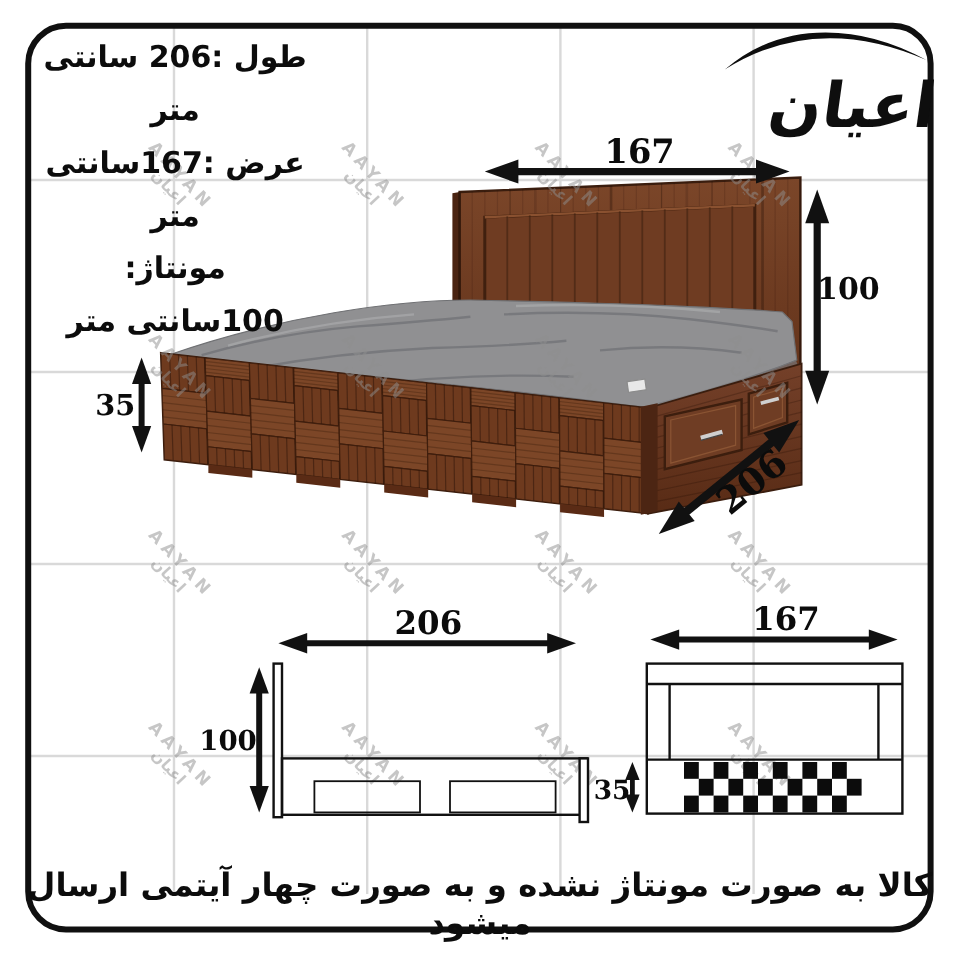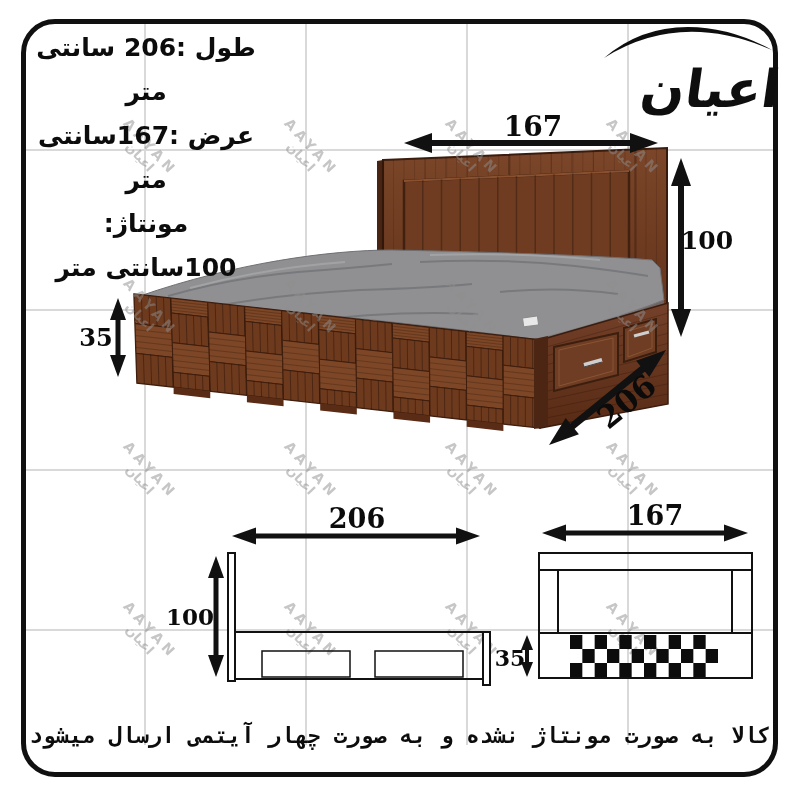--- a/index.html
+++ b/index.html
@@ -16,21 +16,21 @@
          border:5px solid #101010;border-radius:34px;pointer-events:none;}
   
   .specs{position:absolute;top:26px;left:34px;width:224px;direction:rtl;text-align:center;
          font-size:25px;font-weight:700;color:#0c0c0c;line-height:44px;}
   
   .logo{position:absolute;top:18px;right:24px;width:176px;text-align:right;}
   .logo-word{font-size:52px;font-weight:900;color:#0e0e0e;line-height:50px;
              transform:skewX(-8deg);transform-origin:bottom right;}
   
   .footer{position:absolute;top:723px;left:0;width:800px;text-align:center;direction:rtl;
-          font-size:22px;font-weight:700;color:#0c0c0c;font-family:Liberation Mono, monospace;}
+          font-size:27px;font-weight:700;color:#0c0c0c;}
   .num{font-family:"DejaVu Serif",serif;font-weight:700;fill:#0b0b0b;text-anchor:middle;}
 </style>
 </head>
 <body>
 
 <div class="stage">
 
   <svg class="layer" width="800" height="800">
     <g stroke="#d9d9d9" stroke-width="2">
       <line x1="145" y1="22" x2="145" y2="745"></line>

